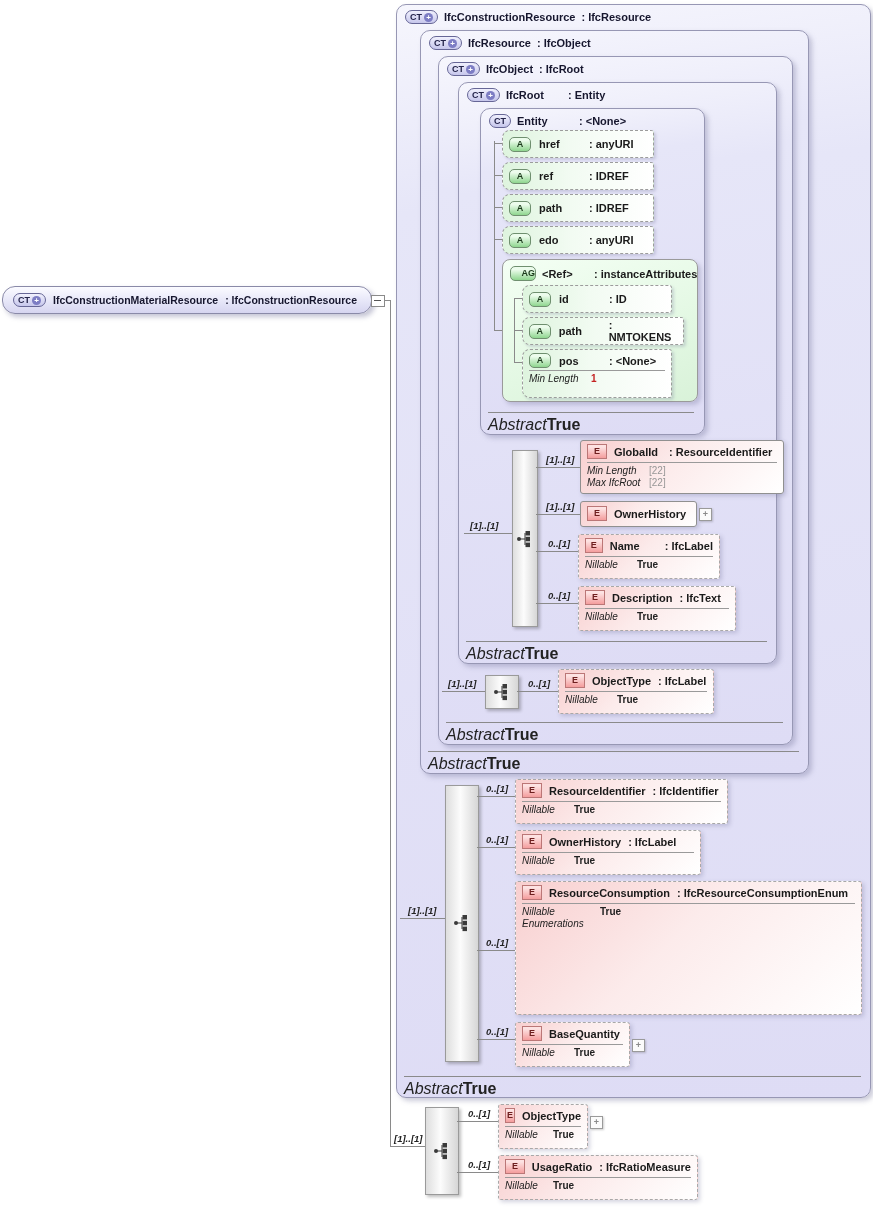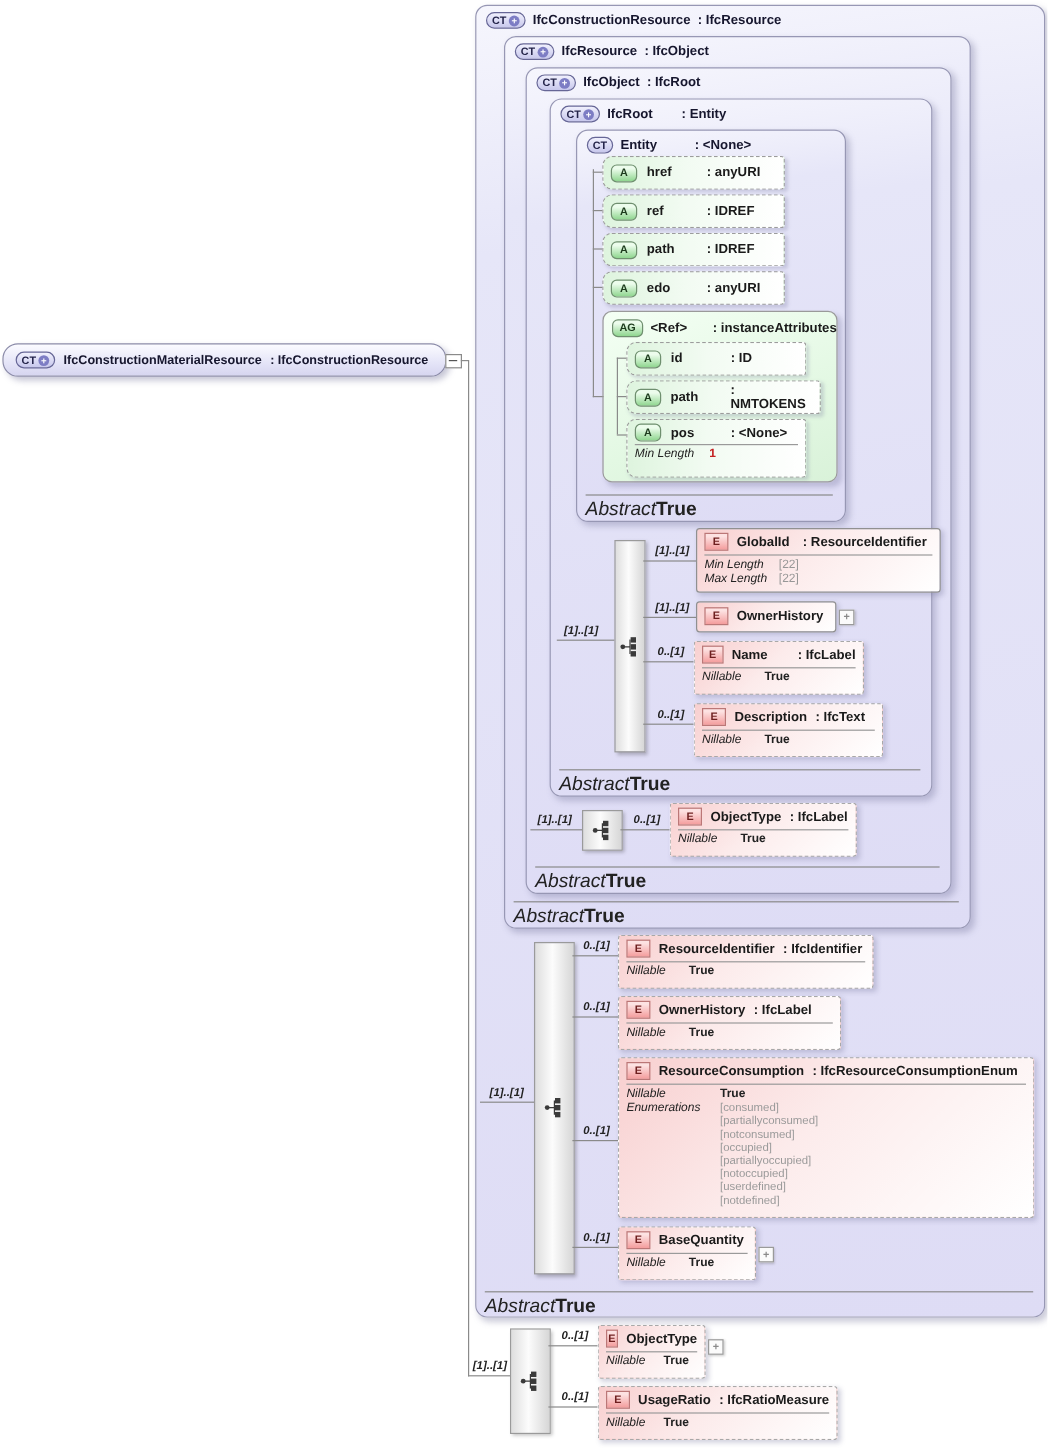--- a/index.html
+++ b/index.html
@@ -24,21 +24,21 @@
   
   .b-ct{display:inline-flex;align-items:center;gap:2px;padding:1px 4px;border:1px solid #666696;
         border-radius:8px;background:linear-gradient(180deg,#f0f0fd,#c7c7ec);
         font-size:9px;font-weight:bold;color:#24244a;line-height:10px;}
   .b-ct .plusdot{display:inline-block;width:9px;height:9px;border-radius:50%;background:#7d7dc4;
         color:#fff;font-size:8px;line-height:9px;text-align:center;font-weight:bold;}
   .b-a,.b-ag{display:inline-block;border:1px solid #6f8f6f;border-radius:5px;
         background:linear-gradient(180deg,#ecfcec 20%,#8fd68f 100%);
         font-size:9px;font-weight:bold;color:#1c3a1c;text-align:center;line-height:12px;height:13px;}
   .b-a{width:20px;}
-  .b-ag{width:24px;}
+  .b-ag{width:24px;text-align:right;}
   .b-e{display:inline-block;width:18px;height:13px;border:1px solid #bb7777;
         background:linear-gradient(180deg,#fde2e2 15%,#f49d9d 100%);
         font-size:9px;font-weight:bold;color:#6e1f1f;text-align:center;line-height:12px;}
 
   
   .attr{position:absolute;border:1px dashed #9c9c9c;border-radius:8px 3px 3px 8px;
         background:linear-gradient(90deg,#def4de 0%,#f2fbf2 45%,#ffffff 100%);
         box-shadow:2px 2px 3px rgba(110,110,150,.25);display:flex;align-items:center;
         gap:8px;padding:0 6px;font-size:11px;font-weight:bold;color:#1a1a1a;}
   .attr .aname{min-width:42px;}
@@ -247,21 +247,21 @@
         <span class="b-e">E</span>
       <span class="nw48">GlobalId</span>
       <span>: ResourceIdentifier</span>
       </div>
     <div class="esep"></div>
     <div class="facet">
         <span class="fl">Min Length</span>
         <span class="fv-muted">[22]</span>
       </div>
     <div class="facet">
-        <span class="fl">Max Length</span>
+        <span class="fl">Max IfcRoot</span>
         <span class="fv-muted">[22]</span>
       </div>
   </div>
 
   <div class="hline" style="left:536px;top:514px;width:44px;"></div>
   <div class="card" style="left:546px;top:501px;">[1]..[1]</div>
   <div class="el solid" style="left:580px;top:501px;width:117px;height:26px;">
     <div class="ehdr" style="margin-top:1px;">
         <span class="b-e">E</span>
       <span>OwnerHistory</span>
@@ -395,28 +395,20 @@
       <span>ResourceConsumption</span>
       <span>: IfcResourceConsumptionEnum</span>
       </div>
     <div class="esep"></div>
     <div class="facet">
         <span class="fl w78">Nillable</span>
         <span class="fv">True</span>
       </div>
     <div class="facet" style="align-items:flex-start;">
       <span class="fl w78">Enumerations</span>
-      <span class="enumlist">[consumed]
-[partiallyconsumed]
-[notconsumed]
-[occupied]
-[partiallyoccupied]
-[notoccupied]
-[userdefined]
-[notdefined]</span>
     </div>
   </div>
 
   <div class="hline" style="left:477px;top:1039px;width:38px;"></div>
   <div class="card" style="left:486px;top:1026px;">0..[1]</div>
   <div class="el" style="left:515px;top:1022px;width:115px;height:45px;">
     <div class="ehdr">
         <span class="b-e">E</span>
       <span>BaseQuantity</span>
       </div>

